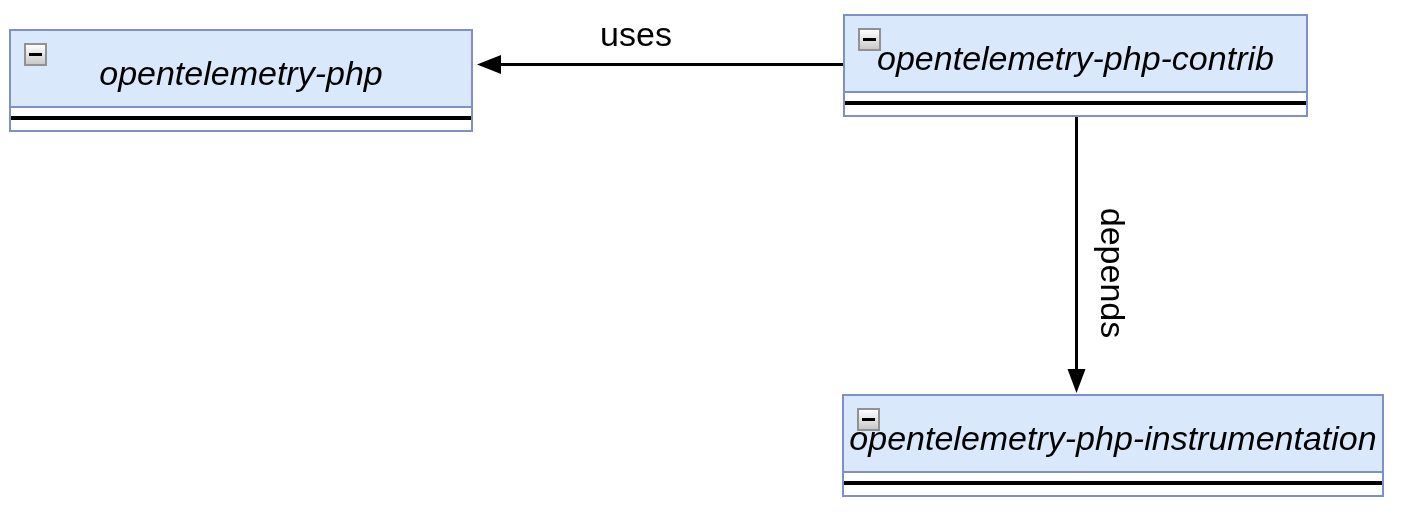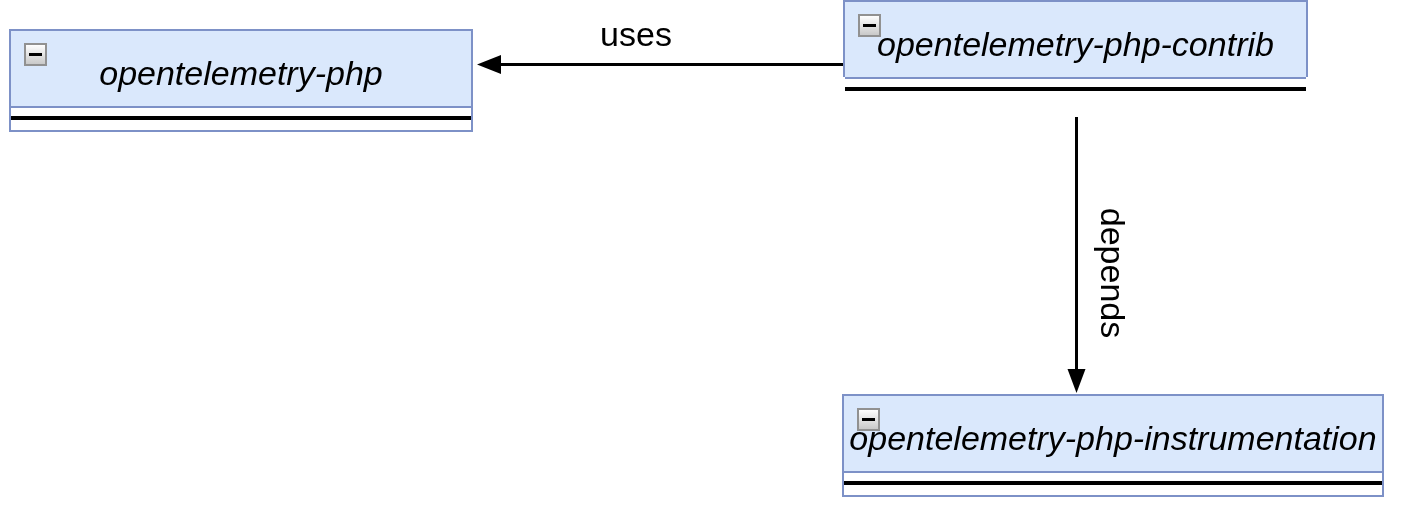--- a/index.html
+++ b/index.html
@@ -69,21 +69,21 @@
     cursor: pointer;
     padding: 0;
   }
   .collapse-btn .minus-bar {
     width: 13px;
     height: 3px;
     background: #000000;
   }
 
   .node1 { left: 9px;   top: 14px;  width: 464px; height: 103px; margin-top: 15px; }
-  .node2 { left: 843px; top: 0;  width: 465px; height: 77px; }
+  .node2 { left: 843px; top: 14px;  width: 465px; height: 103px; }
   .node3 { left: 842px; top: 394px; width: 542px; height: 103px; }
 
   
   .edges-svg {
     position: absolute;
     left: 0;
     top: 0;
     width: 1415px;
     height: 516px;
     pointer-events: none;

